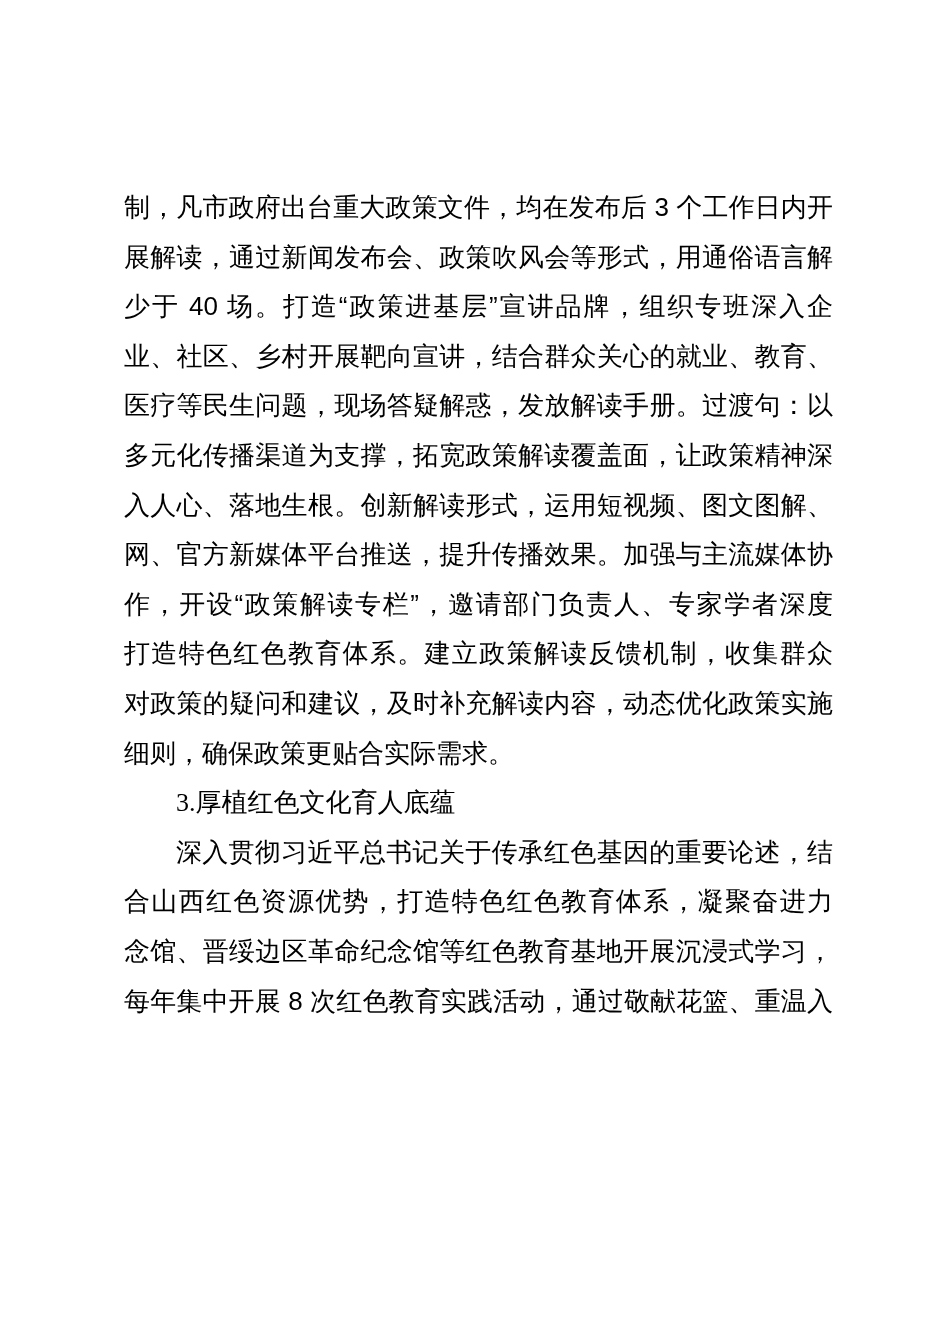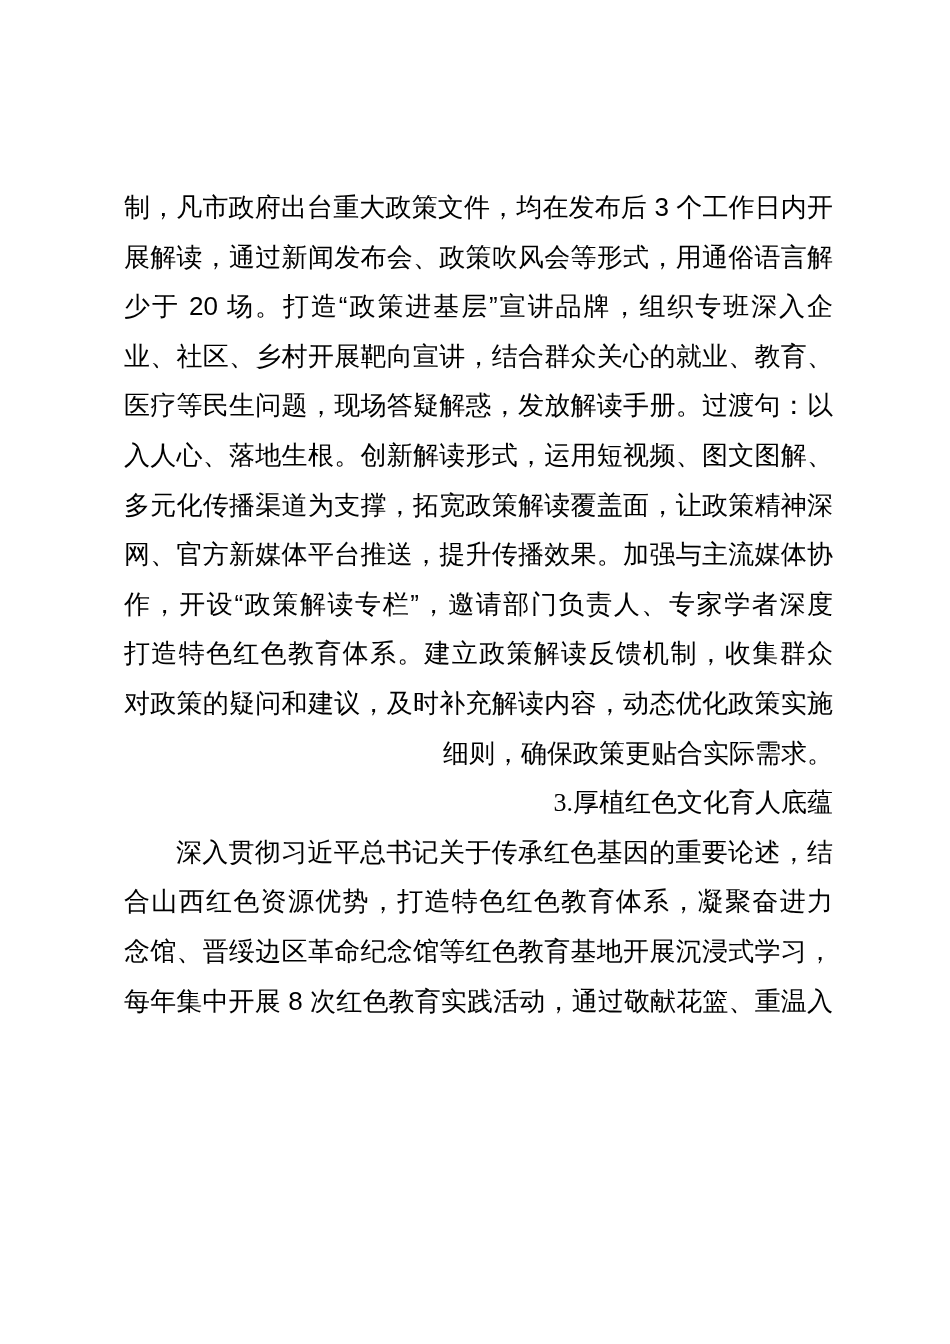--- a/index.html
+++ b/index.html
@@ -29,21 +29,21 @@
     top: 183px;
     width: 709px;
   }
   .line {
     font-size: 26px;
     line-height: 49.6px;
     height: 49.6px;
     color: #000000;
     font-weight: 400;
     white-space: normal;
-    text-align: right;
+    text-align: left;
     letter-spacing: 0;
   }
   
   .j {
     text-align: justify;
     text-align-last: justify;
     text-justify: inter-character;
   }
   
   .ind {
@@ -51,25 +51,25 @@
     font-family: Liberation Serif, serif;
   }
 </style>
 </head>
 <body>
 
 <div class="page">
   <div class="text-block">
     <div class="line j">制，凡市政府出台重大政策文件，均在发布后 3 个工作日内开</div>
     <div class="line j">展解读，通过新闻发布会、政策吹风会等形式，用通俗语言解</div>
-    <div class="line j">少于 20 场。打造“政策进基层”宣讲品牌，组织专班深入企</div>
+    <div class="line j">少于 40 场。打造“政策进基层”宣讲品牌，组织专班深入企</div>
     <div class="line j">业、社区、乡村开展靶向宣讲，结合群众关心的就业、教育、</div>
     <div class="line j">医疗等民生问题，现场答疑解惑，发放解读手册。过渡句：以</div>
+    <div class="line j">多元化传播渠道为支撑，拓宽政策解读覆盖面，让政策精神深</div>
     <div class="line j">入人心、落地生根。创新解读形式，运用短视频、图文图解、</div>
-    <div class="line j">多元化传播渠道为支撑，拓宽政策解读覆盖面，让政策精神深</div>
     <div class="line j">网、官方新媒体平台推送，提升传播效果。加强与主流媒体协</div>
     <div class="line j">作，开设“政策解读专栏”，邀请部门负责人、专家学者深度</div>
     <div class="line j">打造特色红色教育体系。建立政策解读反馈机制，收集群众</div>
     <div class="line j">对政策的疑问和建议，及时补充解读内容，动态优化政策实施</div>
     <div class="line">细则，确保政策更贴合实际需求。</div>
     <div class="line ind">3.厚植红色文化育人底蕴</div>
     <div class="line ind j">深入贯彻习近平总书记关于传承红色基因的重要论述，结</div>
     <div class="line j">合山西红色资源优势，打造特色红色教育体系，凝聚奋进力</div>
     <div class="line j">念馆、晋绥边区革命纪念馆等红色教育基地开展沉浸式学习，</div>
     <div class="line j">每年集中开展 8 次红色教育实践活动，通过敬献花篮、重温入</div>

